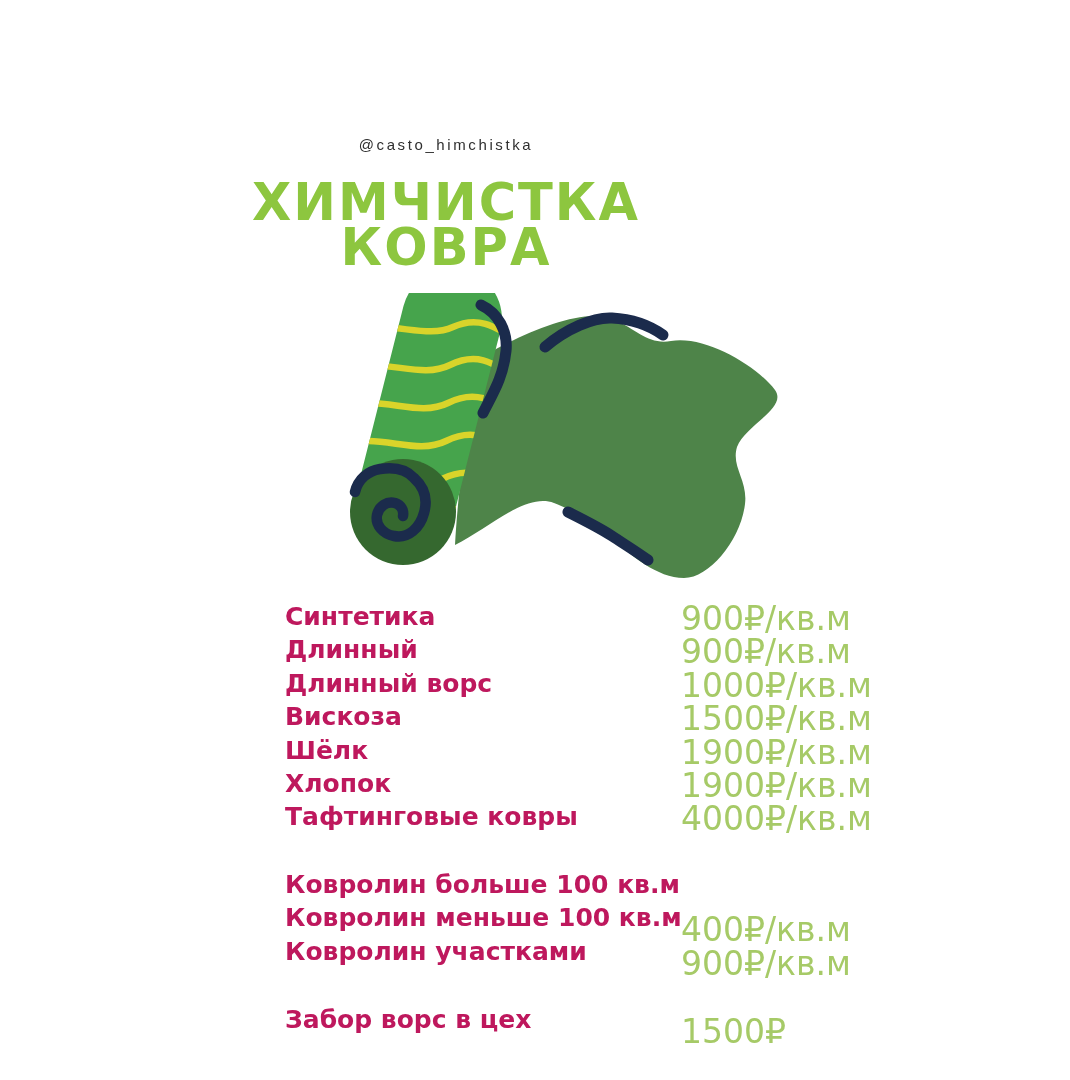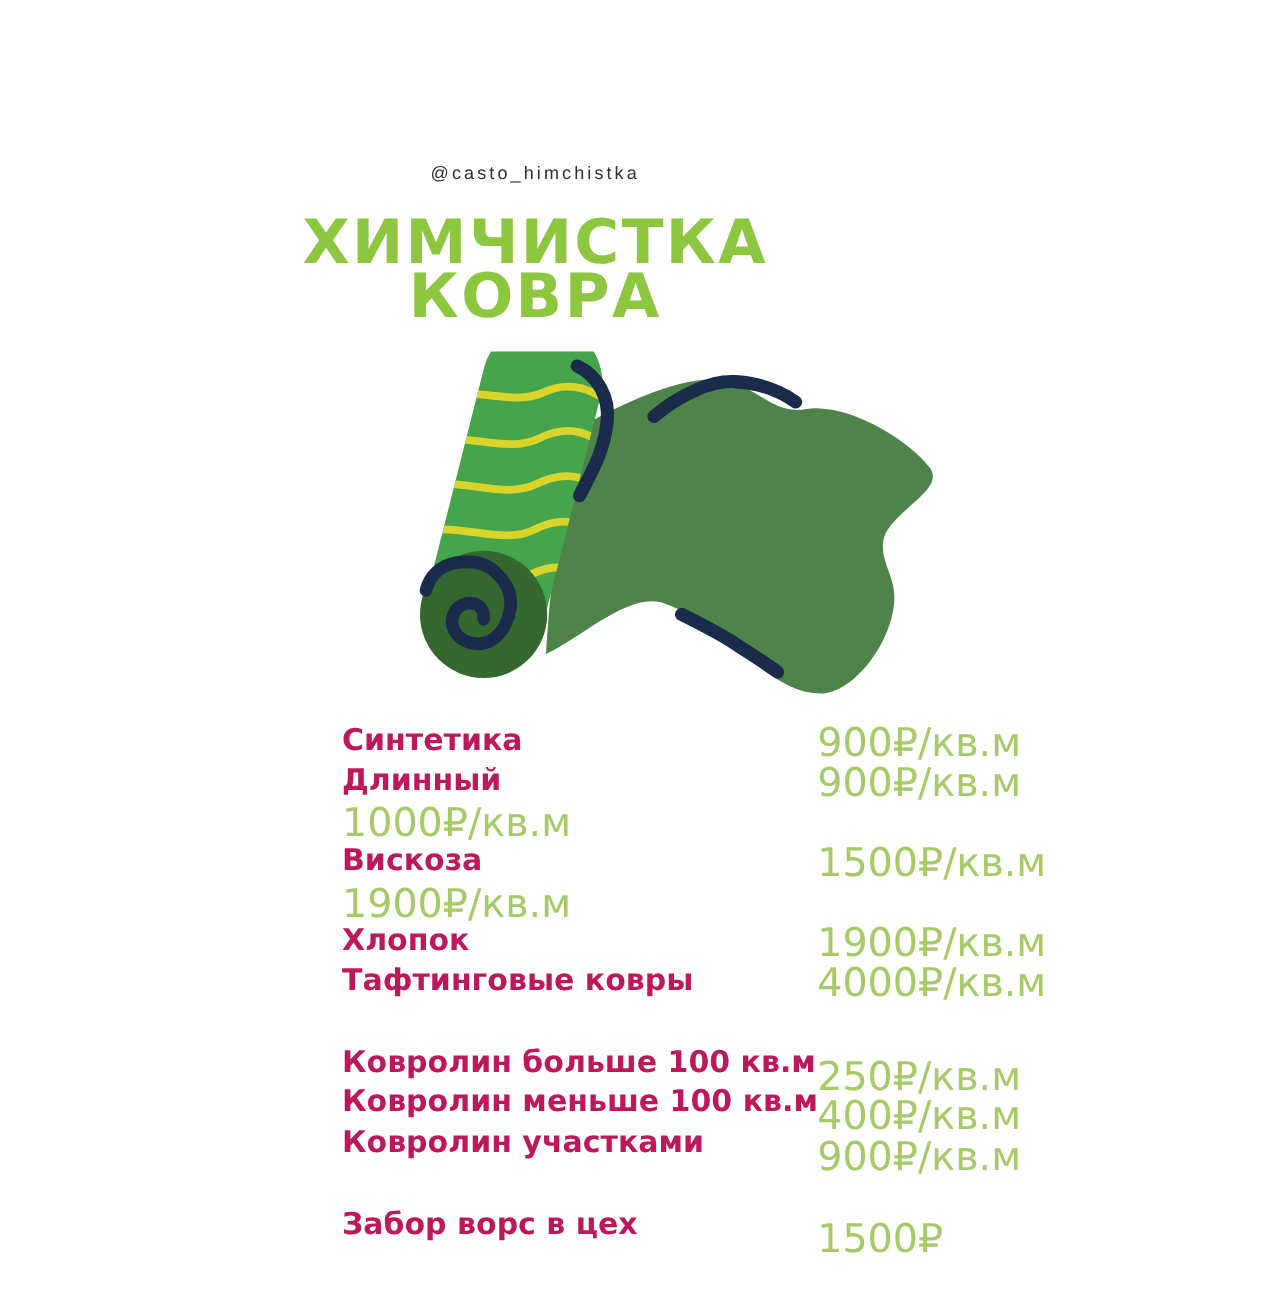--- a/index.html
+++ b/index.html
@@ -98,43 +98,44 @@
   <div class="price-section sec-1">
     <div class="row">
       <span class="lbl">Синтетика</span>
       <span class="prc">900₽/кв.м</span>
     </div>
     <div class="row">
       <span class="lbl">Длинный</span>
       <span class="prc">900₽/кв.м</span>
     </div>
     <div class="row">
+      <span class="lbl">Длинный ворс</span>
       <span class="prc">1000₽/кв.м</span>
     </div>
     <div class="row">
       <span class="lbl">Вискоза</span>
       <span class="prc">1500₽/кв.м</span>
     </div>
     <div class="row">
+      <span class="lbl">Шёлк</span>
       <span class="prc">1900₽/кв.м</span>
     </div>
     <div class="row">
       <span class="lbl">Хлопок</span>
       <span class="prc">1900₽/кв.м</span>
     </div>
     <div class="row">
       <span class="lbl">Тафтинговые ковры</span>
       <span class="prc">4000₽/кв.м</span>
     </div>
   </div>
 
   <div class="price-section sec-2">
     <div class="row">
       <span class="lbl">Ковролин больше 100 кв.м</span>
-      <span class="prc">250₽/кв.м</span>
     </div>
     <div class="row">
       <span class="lbl">Ковролин меньше 100 кв.м</span>
       <span class="prc">400₽/кв.м</span>
     </div>
     <div class="row">
       <span class="lbl">Ковролин участками</span>
       <span class="prc">900₽/кв.м</span>
     </div>
   </div>

